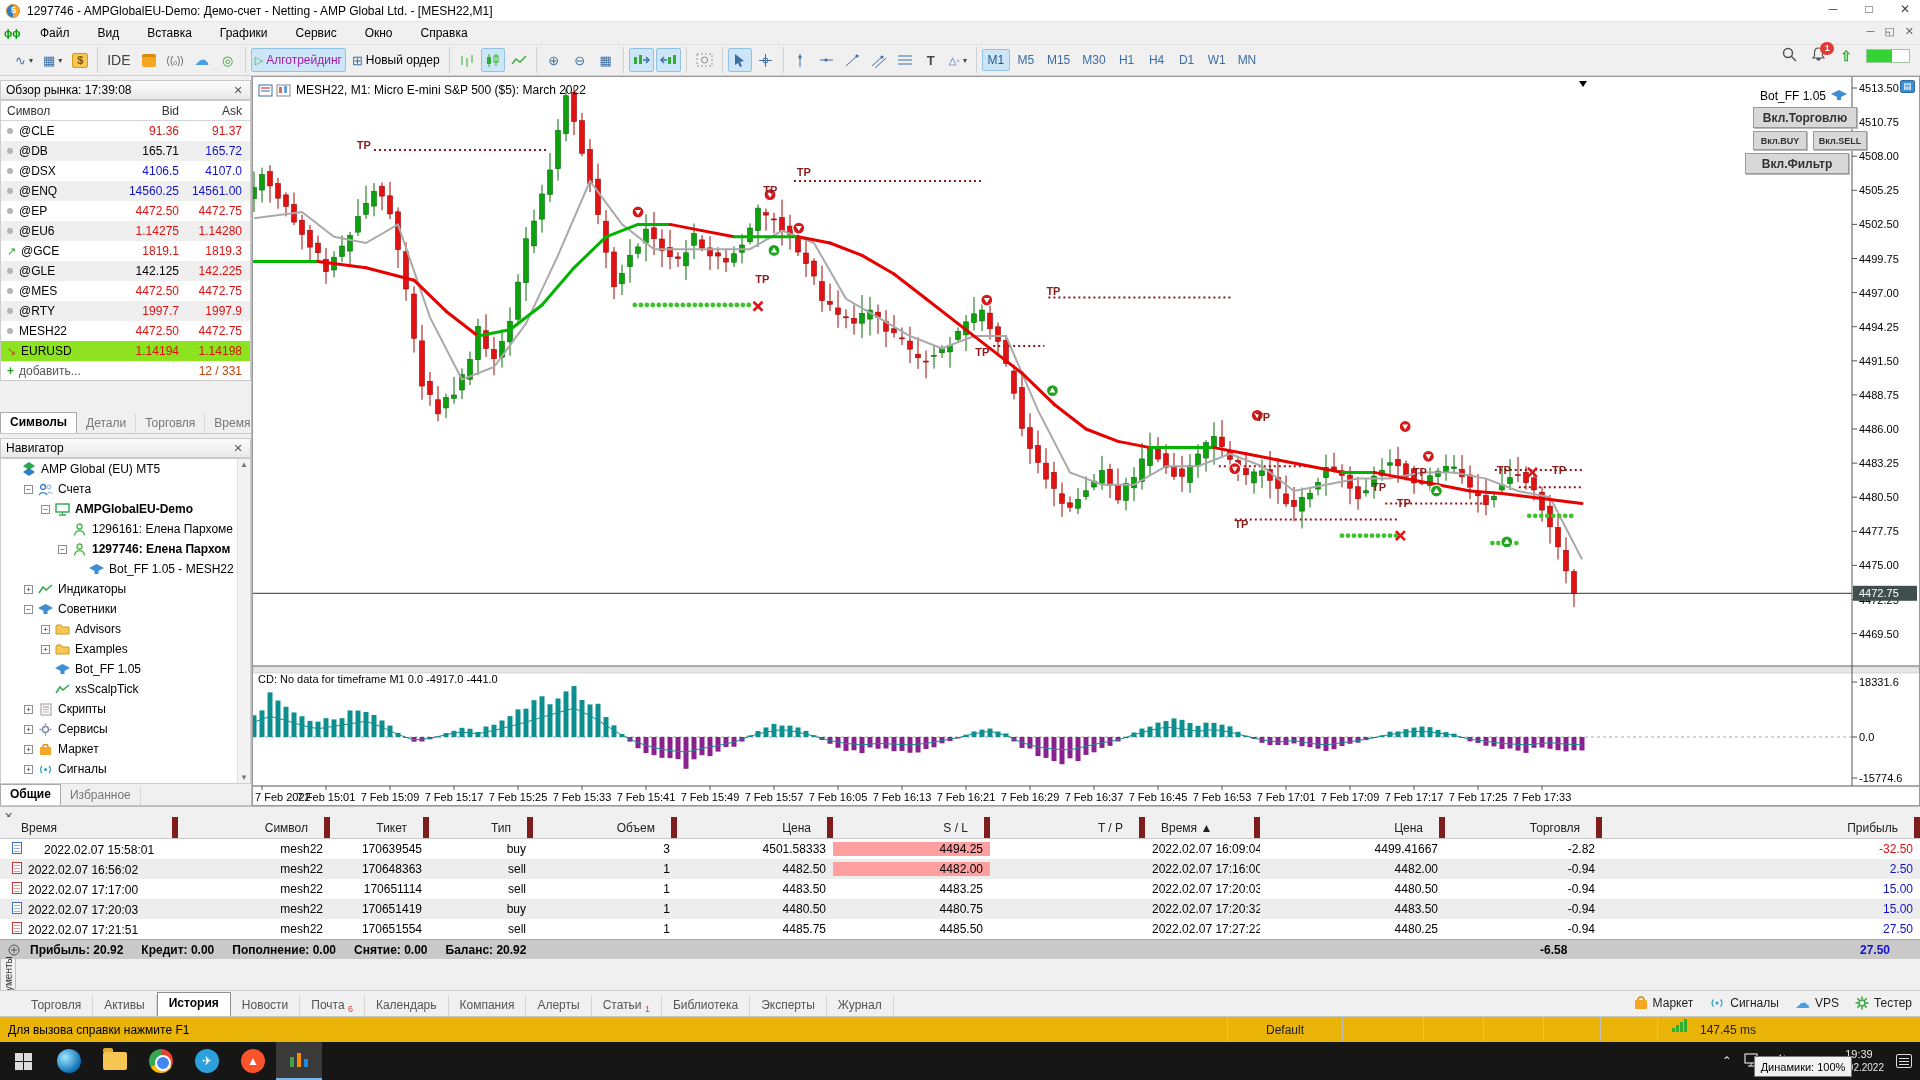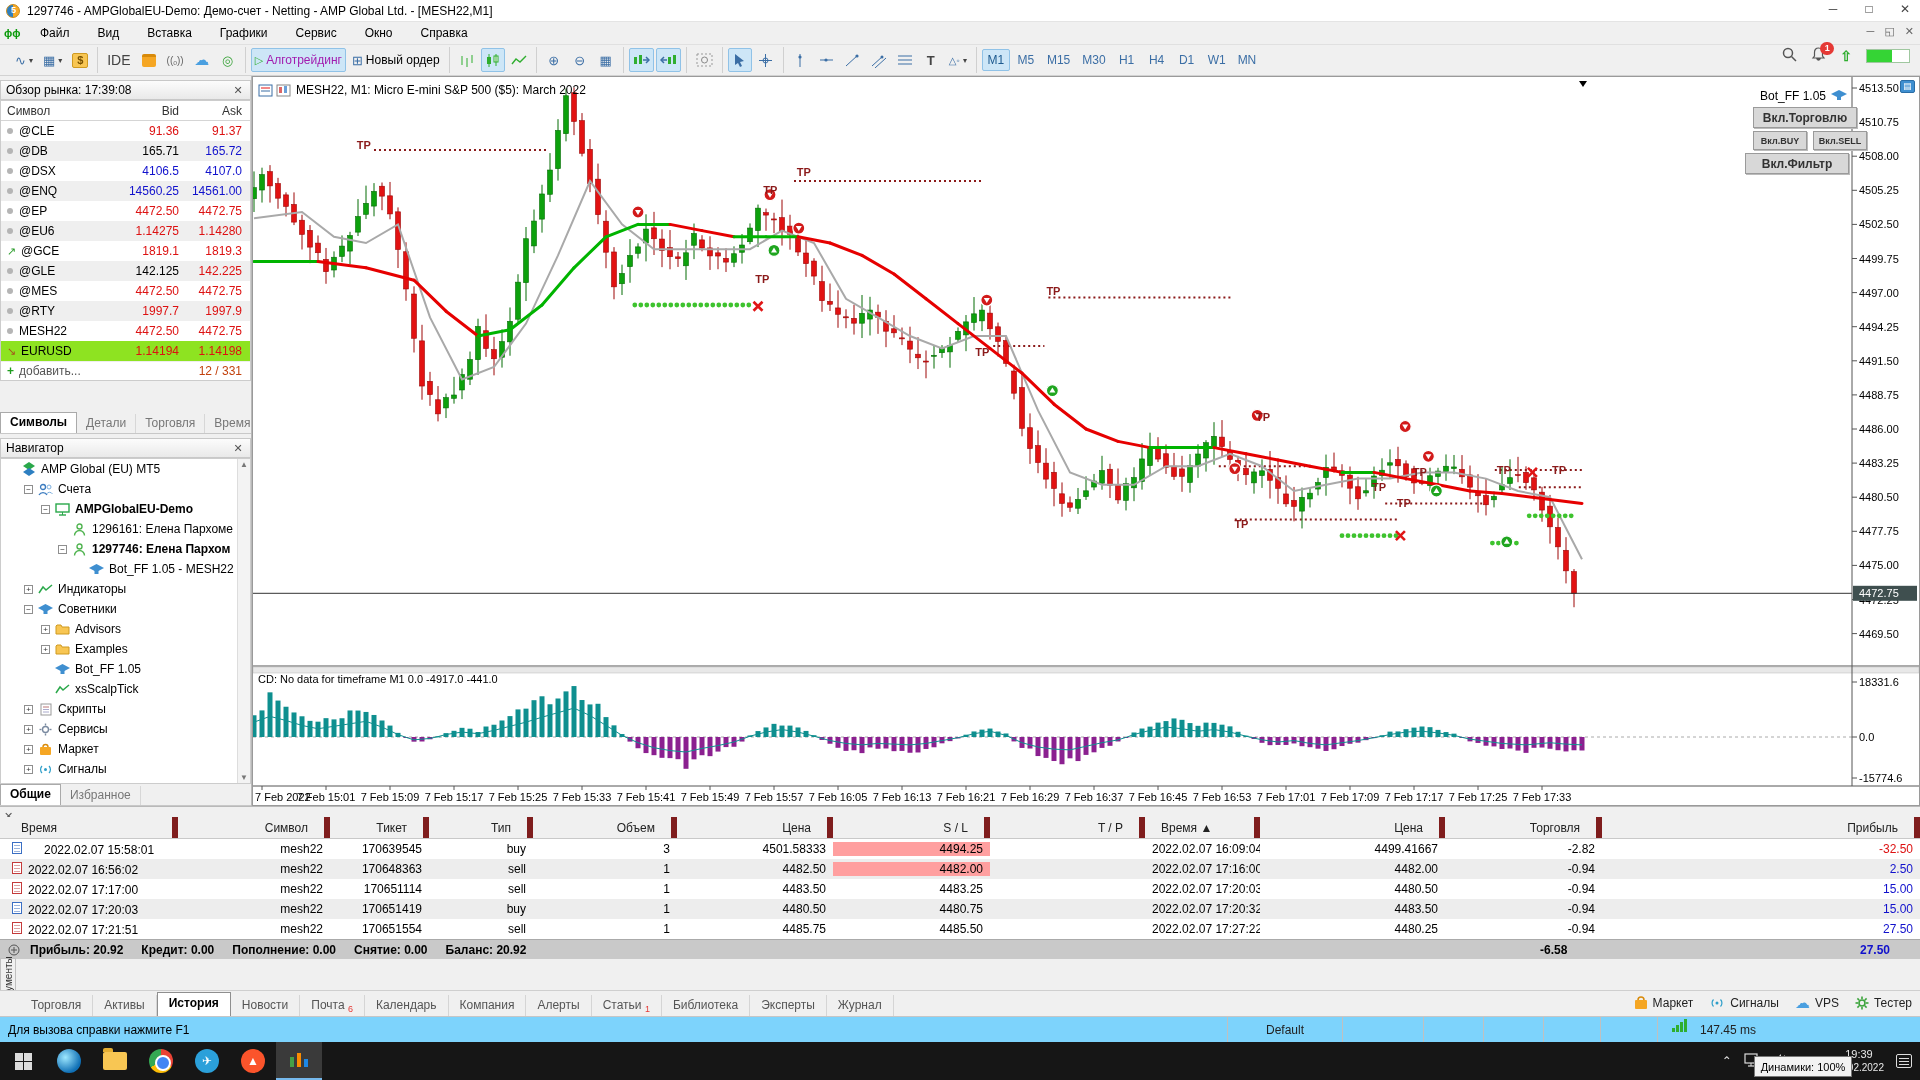--- a/index.html
+++ b/index.html
@@ -94,21 +94,21 @@
   
   #tabrow{position:absolute;left:0;top:990px;width:1920px;height:26px;background:#f0f0f0;border-top:1px solid #cfcfcf;display:flex;align-items:flex-end;padding-left:20px}
   .doc-tab{padding:3px 11px;color:#555;border-right:1px solid #d5d5d5;position:relative;height:21px;white-space:nowrap}
   .doc-tab.active{background:#fff;border:1px solid #8f8f8f;border-bottom:none;color:#000;font-weight:bold;height:24px}
   .tab-badge{color:#e53935;font-size:9px;vertical-align:sub}
   .utils{position:absolute;right:8px;top:994px;display:flex;gap:16px;align-items:center}
   .util{display:flex;gap:5px;align-items:center;color:#222}
   #sidetab{position:absolute;left:0;top:958px;width:16px;height:58px;background:#f0f0f0;border:1px solid #c0c0c0;display:flex;align-items:center;justify-content:center}
   #sidetab span{transform:rotate(-90deg);white-space:nowrap;font-size:10px;color:#333}
 
-  #statusbar{position:absolute;left:0;top:1016px;width:1920px;height:26px;background:#7dd3fc;border-top:1px solid #c6c6c6;display:flex;align-items:center}
+  #statusbar{position:absolute;left:0;top:1016px;width:1920px;height:26px;background:#eab308;border-top:1px solid #c6c6c6;display:flex;align-items:center}
   #statusbar .help{padding-left:8px;flex:0 0 auto}
   .seg{height:100%;border-left:1px solid #c0c0c0;display:flex;align-items:center;justify-content:center;color:#222}
   .ping-bars i{display:inline-block;width:3px;background:#2fae2f;margin-right:1px}
 
   #taskbar{position:absolute;left:0;top:1042px;width:1920px;height:38px;background:#161616;display:flex;align-items:center}
   .tb-ic{width:46px;height:38px;display:flex;align-items:center;justify-content:center;position:relative}
   .tb-ic.activeapp{background:#3a3a3a;border-bottom:2px solid #76b9ed}
   .winlogo{display:grid;grid-template-columns:8px 8px;grid-template-rows:8px 8px;gap:1px}
   .winlogo i{background:#dcdcdc}
   .circ{width:24px;height:24px;border-radius:50%}

